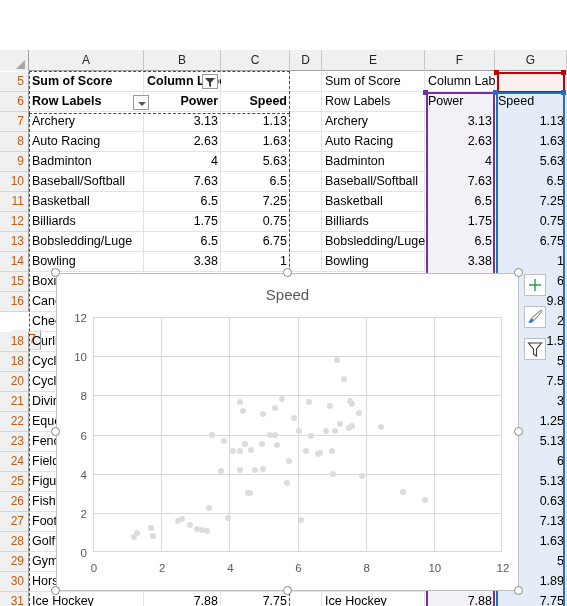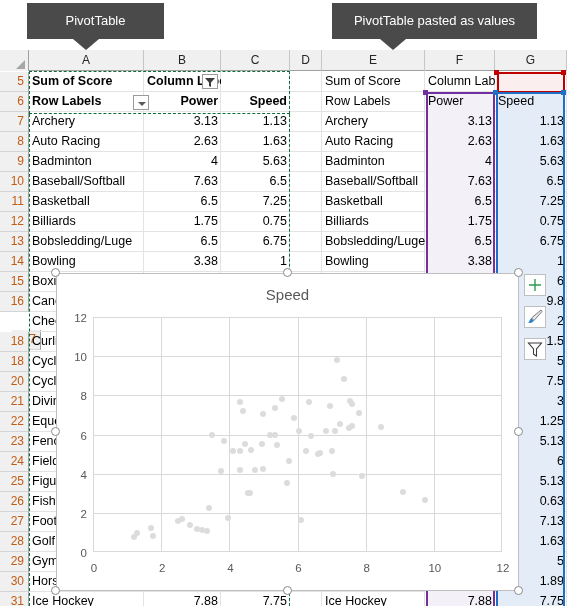--- a/index.html
+++ b/index.html
@@ -76,29 +76,21 @@
     background: #ffffff; border: 1px solid #8a8a8a; }
 
   .sidebtn { position: absolute; width: 22px; height: 22px; background: #ffffff;
     border: 1px solid #bfbfbf; }
 </style>
 </head>
 <body>
 
 <div id="root">
 
-  <div class="callout" style="left:27px; top:3px; width:137px; height:36px;">
-    <span>PivotTable</span>
-    <span class="tail" style="left:46px;"></span>
-  </div>
-
-  <div class="callout" style="left:332px; top:3px; width:205px; height:36px;">
-    <span>PivotTable pasted as values</span>
-    <span class="tail" style="left:48px;"></span>
-  </div>
+
 
   <div class="grid">
 
     <div class="colhdr-row">
       <div class="corner">
         <span class="tri"></span>
       </div>
       <div class="colhdr" style="left:29px; width:115px;">A</div>
       <div class="colhdr" style="left:144px; width:77px;">B</div>
       <div class="colhdr" style="left:221px; width:69px;">C</div>

